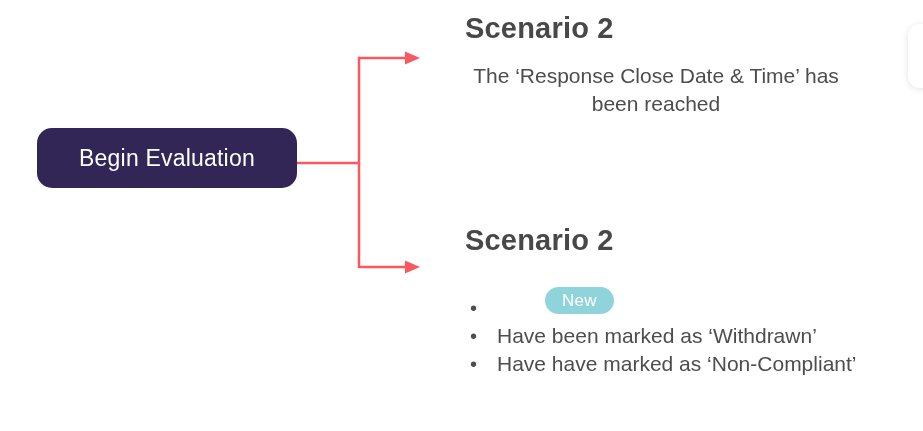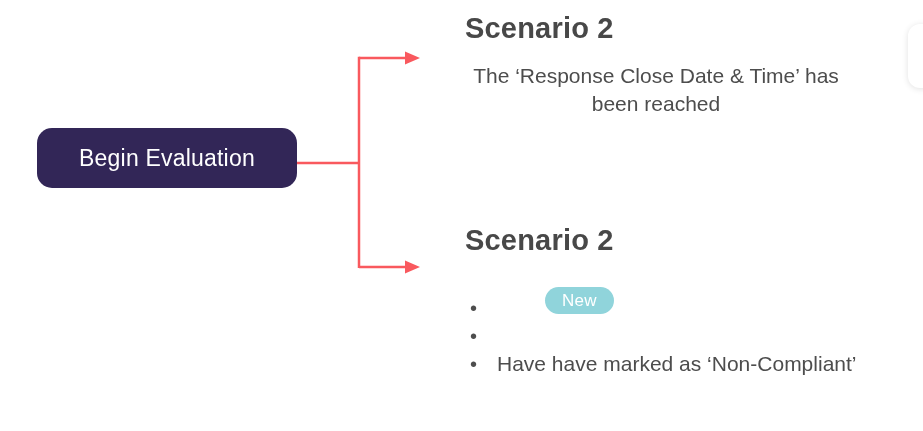--- a/index.html
+++ b/index.html
@@ -147,20 +147,21 @@
     <span class="badge">New</span>
   </div>
 
   <div class="scenario2-body">
     <ul>
       <li>
         <span class="dot">•</span>
       </li>
       <li>
         <span class="dot">•</span>
+        <span>Have been marked as ‘Withdrawn’</span>
       </li>
       <li>
         <span class="dot">•</span>
         <span>Have have marked as ‘Non-Compliant’</span>
       </li>
     </ul>
   </div>
 
   <div class="corner-artifact"></div>
 

